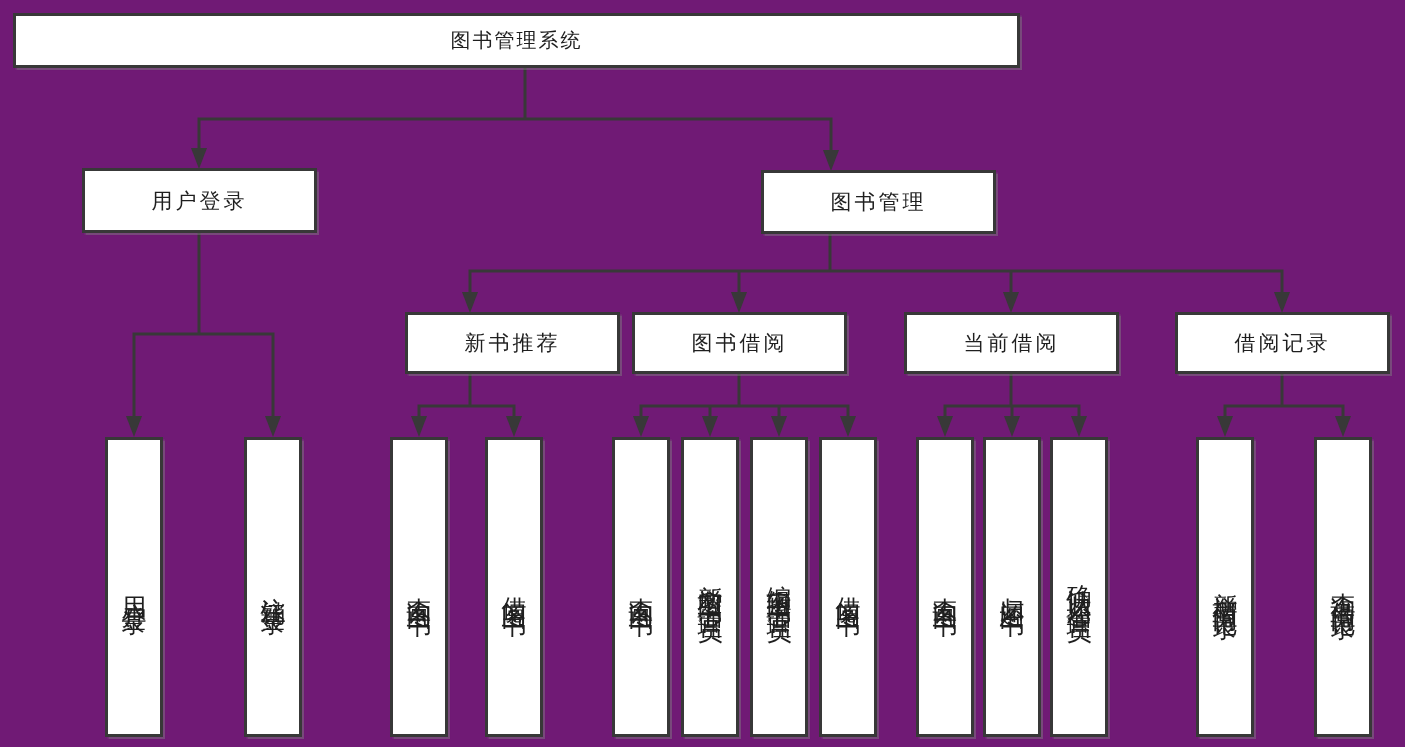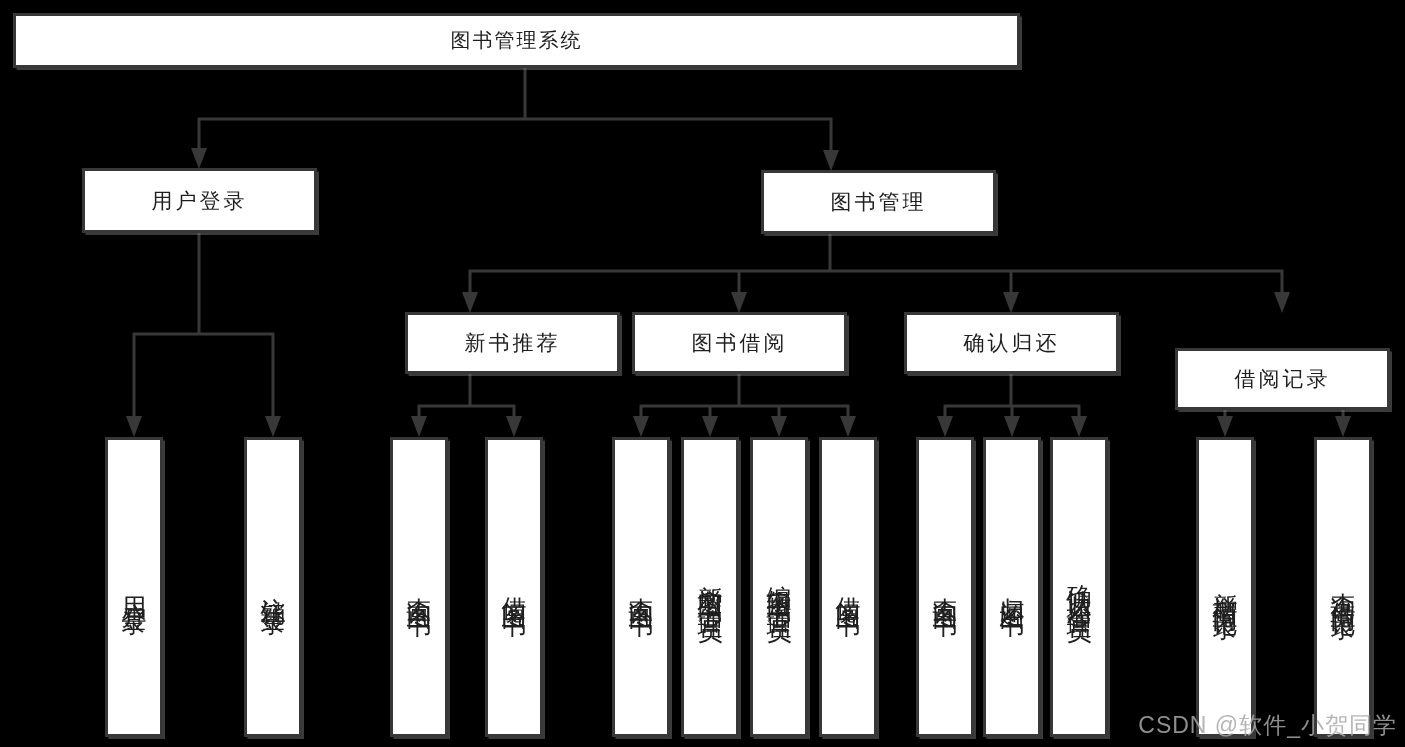--- a/index.html
+++ b/index.html
@@ -5,21 +5,21 @@
   html, body {
     margin: 0;
     padding: 0;
     background: #ffffff;
     font-family: "Liberation Sans", "DejaVu Sans", sans-serif;
   }
   .canvas {
     position: relative;
     width: 1405px;
     height: 747px;
-    background: #000000;
+    background: #701a75;
     overflow: hidden;
   }
   .connectors {
     position: absolute;
     left: 0; top: 0;
     width: 1405px; height: 747px;
     pointer-events: none;
   }
   .node {
     position: absolute;
@@ -130,23 +130,23 @@
     <span>图书管理</span>
   </div>
 
   <div class="node h" style="left:363px; top:312px; width:215px; height:62px;margin-left:42px;">
     <span>新书推荐</span>
   </div>
   <div class="node h" style="left:632px; top:312px; width:215px; height:62px;">
     <span>图书借阅</span>
   </div>
   <div class="node h" style="left:904px; top:312px; width:215px; height:62px;">
-    <span>确认归还</span>
+    <span>当前借阅</span>
   </div>
-  <div class="node h" style="left:1175px; top:312px; width:215px; height:62px;margin-top:36px;">
+  <div class="node h" style="left:1175px; top:312px; width:215px; height:62px;">
     <span>借阅记录</span>
   </div>
 
   <div class="node v" style="left:105px; top:437px; width:58px; height:300px;">
     <span>用户登录</span>
   </div>
   <div class="node v" style="left:244px; top:437px; width:58px; height:300px;">
     <span>注销登录</span>
   </div>
 
@@ -180,15 +180,14 @@
     <span>确认归还（管理员）</span>
   </div>
 
   <div class="node v" style="left:1196px; top:437px; width:58px; height:300px;">
     <span>新增借阅记录</span>
   </div>
   <div class="node v" style="left:1314px; top:437px; width:58px; height:300px;">
     <span>查询借阅记录</span>
   </div>
 
-  <div class="watermark">CSDN @软件_小贺同学</div>
 
 </div>
 
 </body></html>

